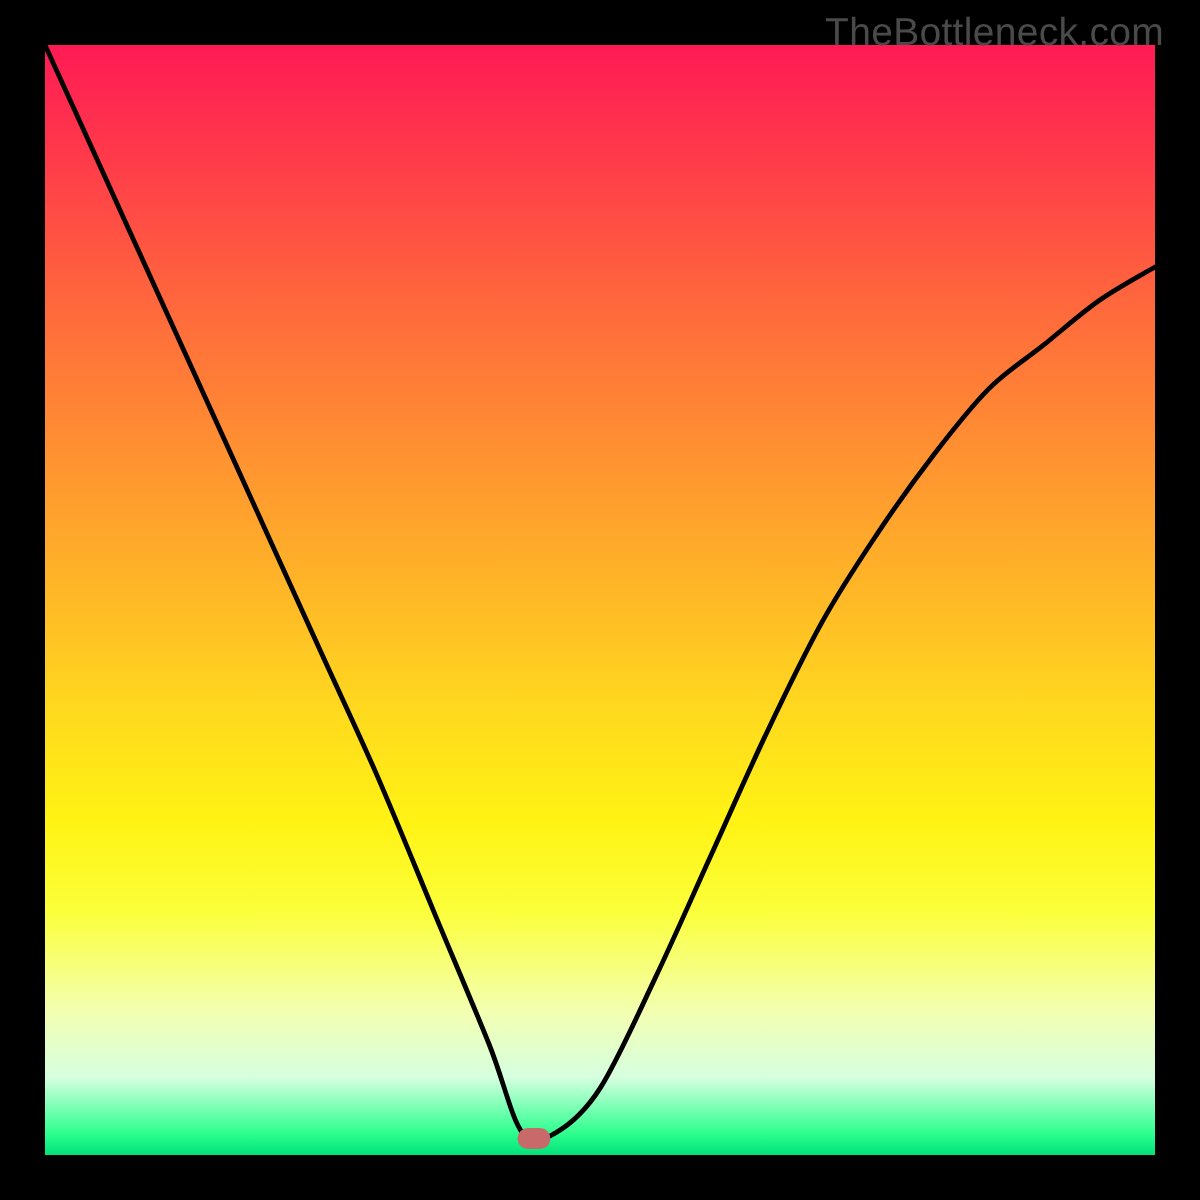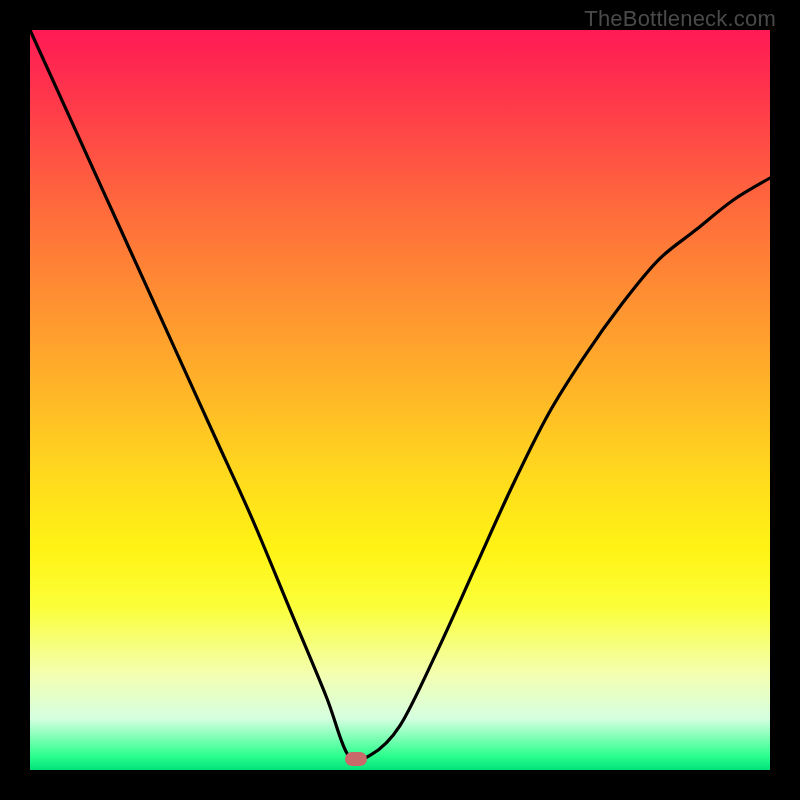--- a/index.html
+++ b/index.html
@@ -30,21 +30,21 @@
       #d6ffe0 93%,
       #2fff8f 98%,
       #00e27a 100%
     );
   }
   .watermark {
     position: absolute;
     top: 6px;
     right: 24px;
     color: #4a4a4a;
-    font-size: 22px;
+    font-size: 26px;
     font-weight: 500;
     letter-spacing: 0.2px;
     user-select: none;
   }
   svg.curve {
     position: absolute;
     left: 30px;
     top: 30px;
     width: 740px;
     height: 740px;

